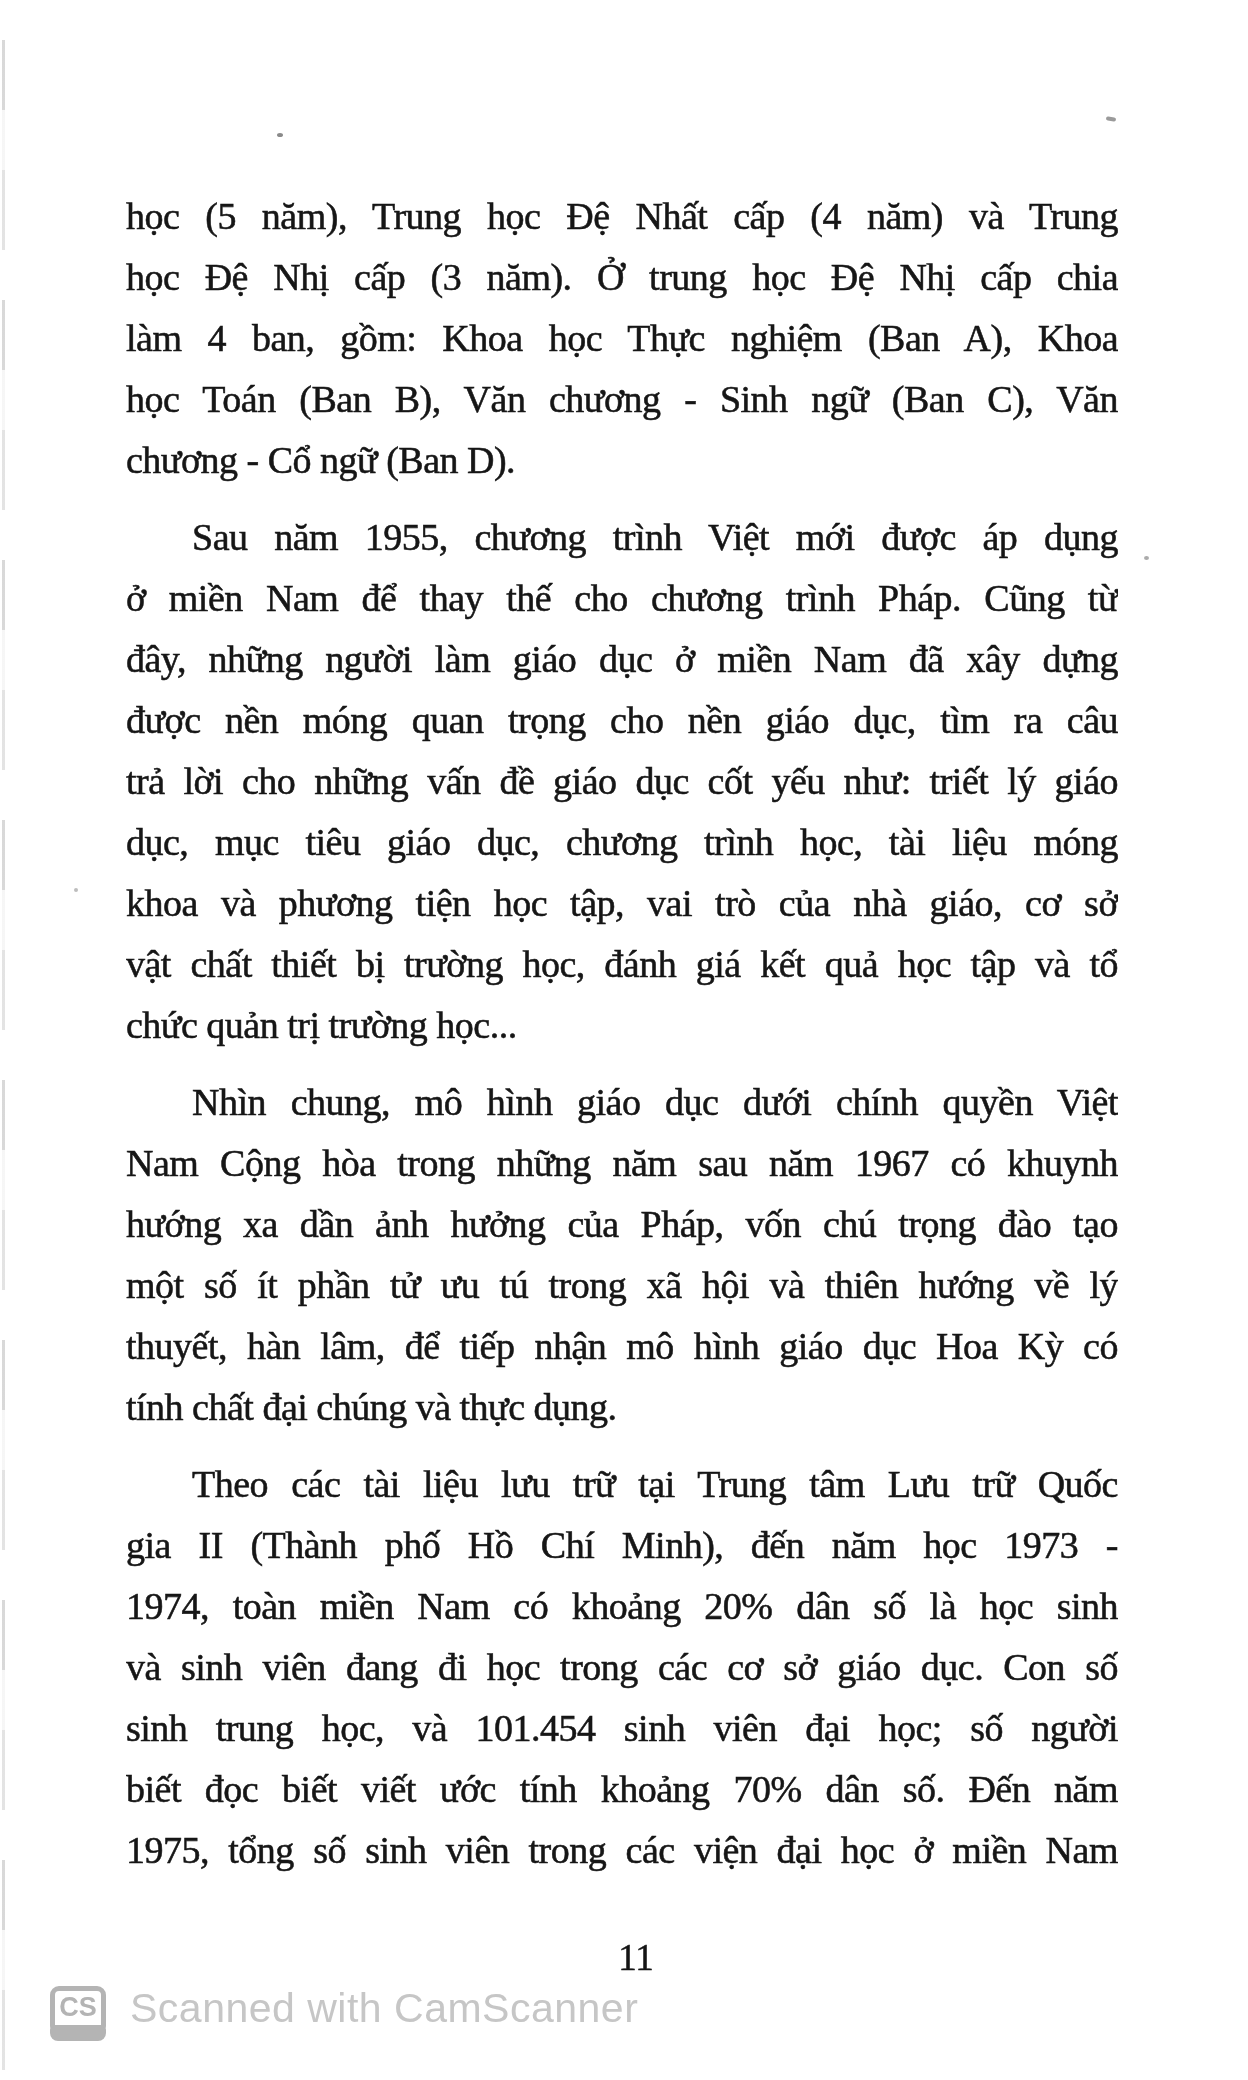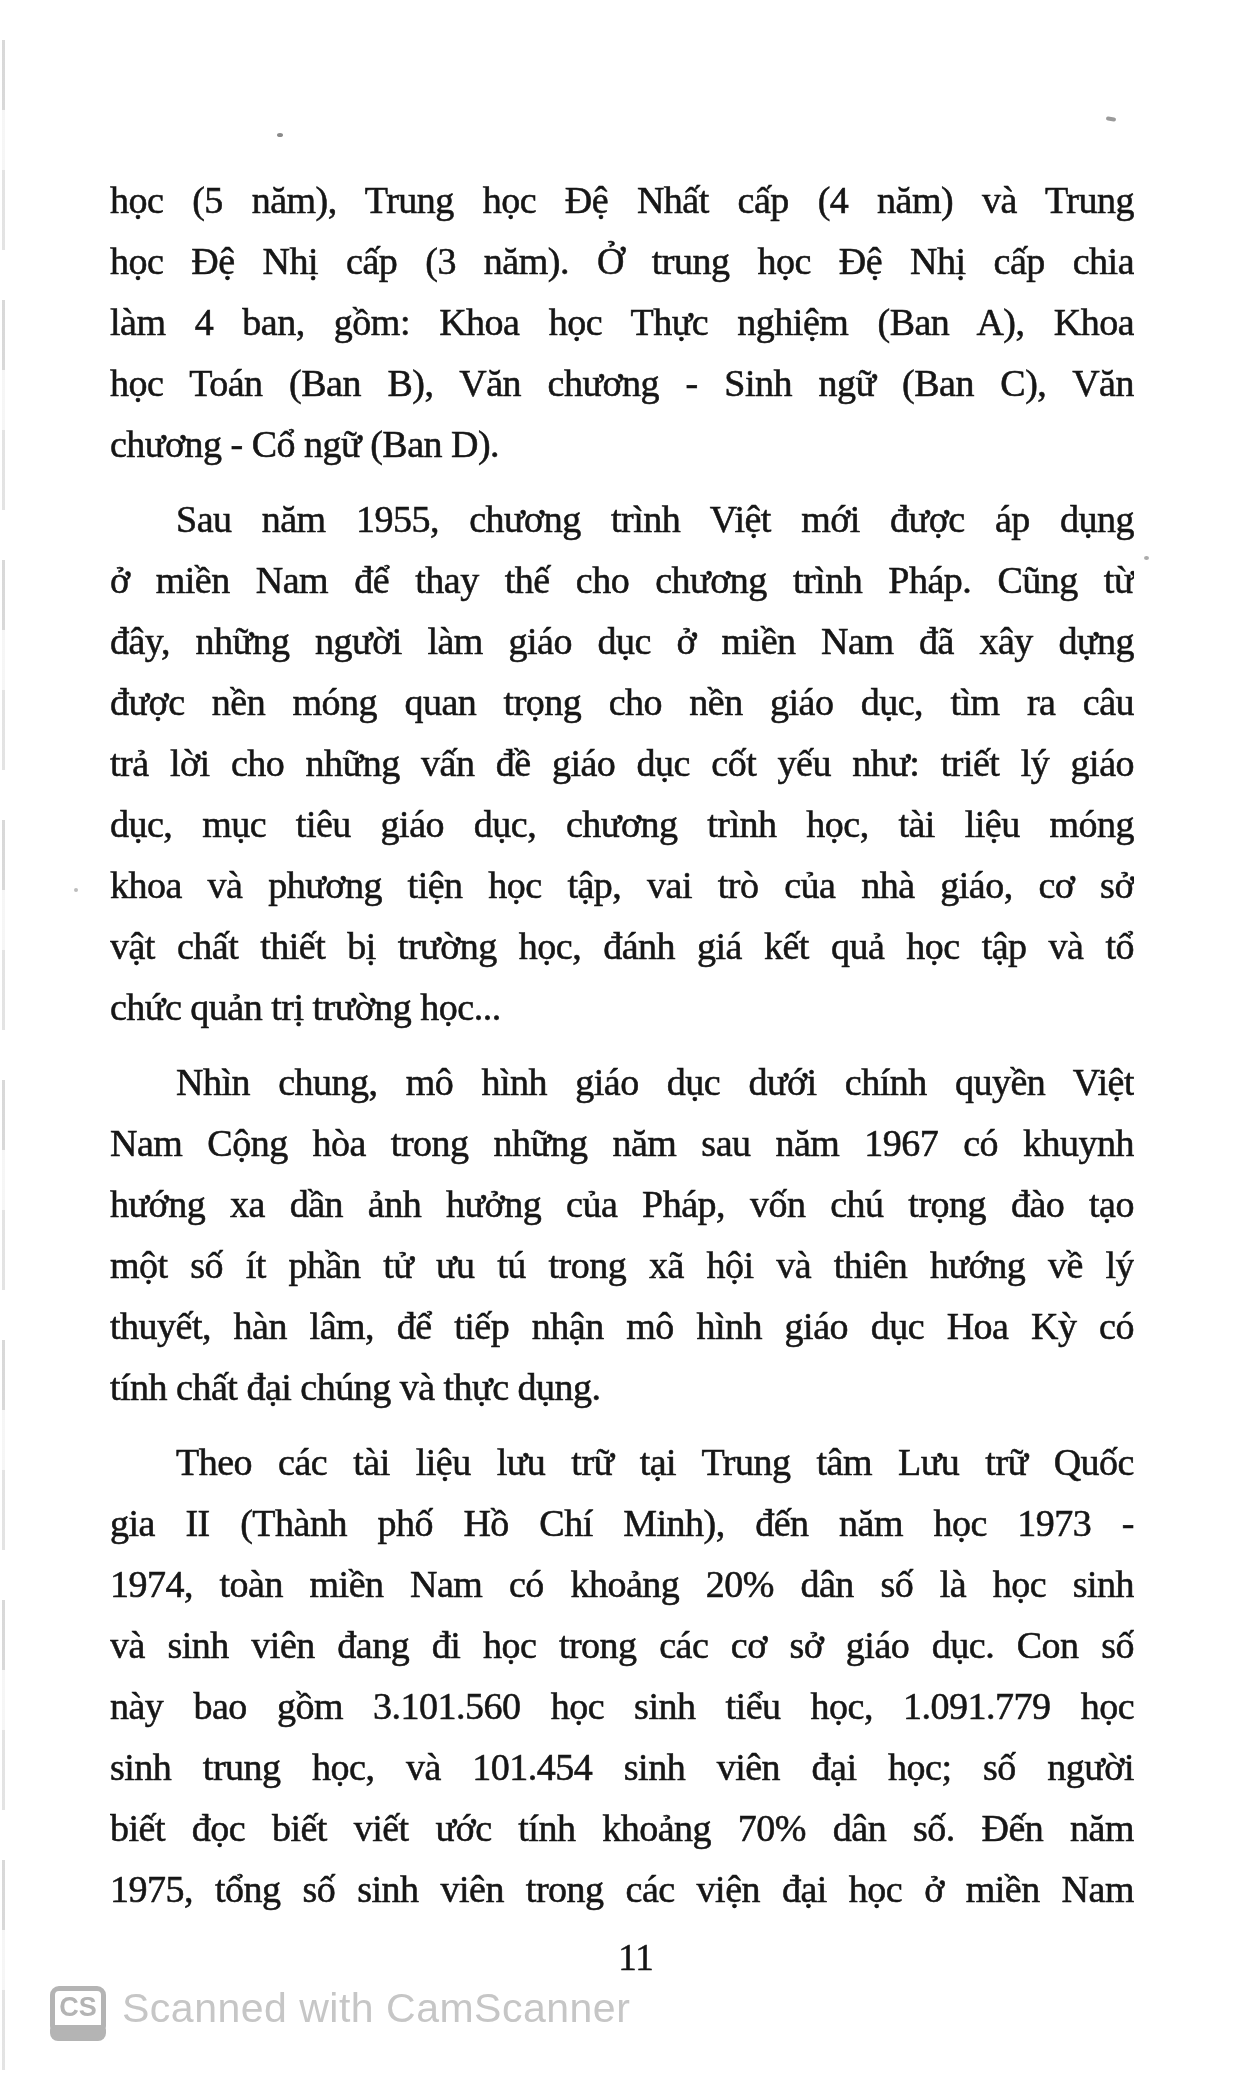--- a/index.html
+++ b/index.html
@@ -14,21 +14,21 @@
   .text-block{
     position:absolute;
     left:110px;top:170px;
     width:1024px;
     color:#161616;
     font-size:38px;
     line-height:61px;
     letter-spacing:-0.5px;
     -webkit-text-stroke:0.55px #161616;
   }
-  .para{margin:0;}
+  .para{margin:16px;}
   .para + .para{margin-top:14px;}
   .line{
     height:61px;
     overflow:hidden;
     text-align:justify;
     text-align-last:justify;
   }
   .line.endline{
     text-align-last:left;
   }
@@ -47,21 +47,21 @@
     color:#141414;
     -webkit-text-stroke:0.5px #141414;
   }
   
   .watermark{
     position:absolute;
     left:50px;top:1980px;
     height:56px;
     display:flex;
     align-items:center;
-    gap:16px;
+    gap:24px;
   }
   .cs-badge{
     position:relative;
     width:46px;height:34px;
     border:5px solid #b4b4b4;
     border-radius:9px 9px 4px 4px;
     background:#ffffff;
     display:flex;
     align-items:center;
     justify-content:center;
@@ -146,21 +146,20 @@
       <div class="line">hướng xa dần ảnh hưởng của Pháp, vốn chú trọng đào tạo</div>
       <div class="line">một số ít phần tử ưu tú trong xã hội và thiên hướng về lý</div>
       <div class="line">thuyết, hàn lâm, để tiếp nhận mô hình giáo dục Hoa Kỳ có</div>
       <div class="line endline">tính chất đại chúng và thực dụng.</div>
     </div>
     <div class="para indent">
       <div class="line">Theo các tài liệu lưu trữ tại Trung tâm Lưu trữ Quốc</div>
       <div class="line">gia II (Thành phố Hồ Chí Minh), đến năm học 1973 -</div>
       <div class="line">1974, toàn miền Nam có khoảng 20% dân số là học sinh</div>
       <div class="line">và sinh viên đang đi học trong các cơ sở giáo dục. Con số</div>
-      <div class="line">này bao gồm 3.101.560 học sinh tiểu học, 1.091.779 học</div>
       <div class="line">sinh trung học, và 101.454 sinh viên đại học; số người</div>
       <div class="line">biết đọc biết viết ước tính khoảng 70% dân số. Đến năm</div>
       <div class="line">1975, tổng số sinh viên trong các viện đại học ở miền Nam</div>
     </div>
   </div>
 
 <div class="page-number">11</div>
 
 <div class="watermark">
   <div class="cs-badge">

